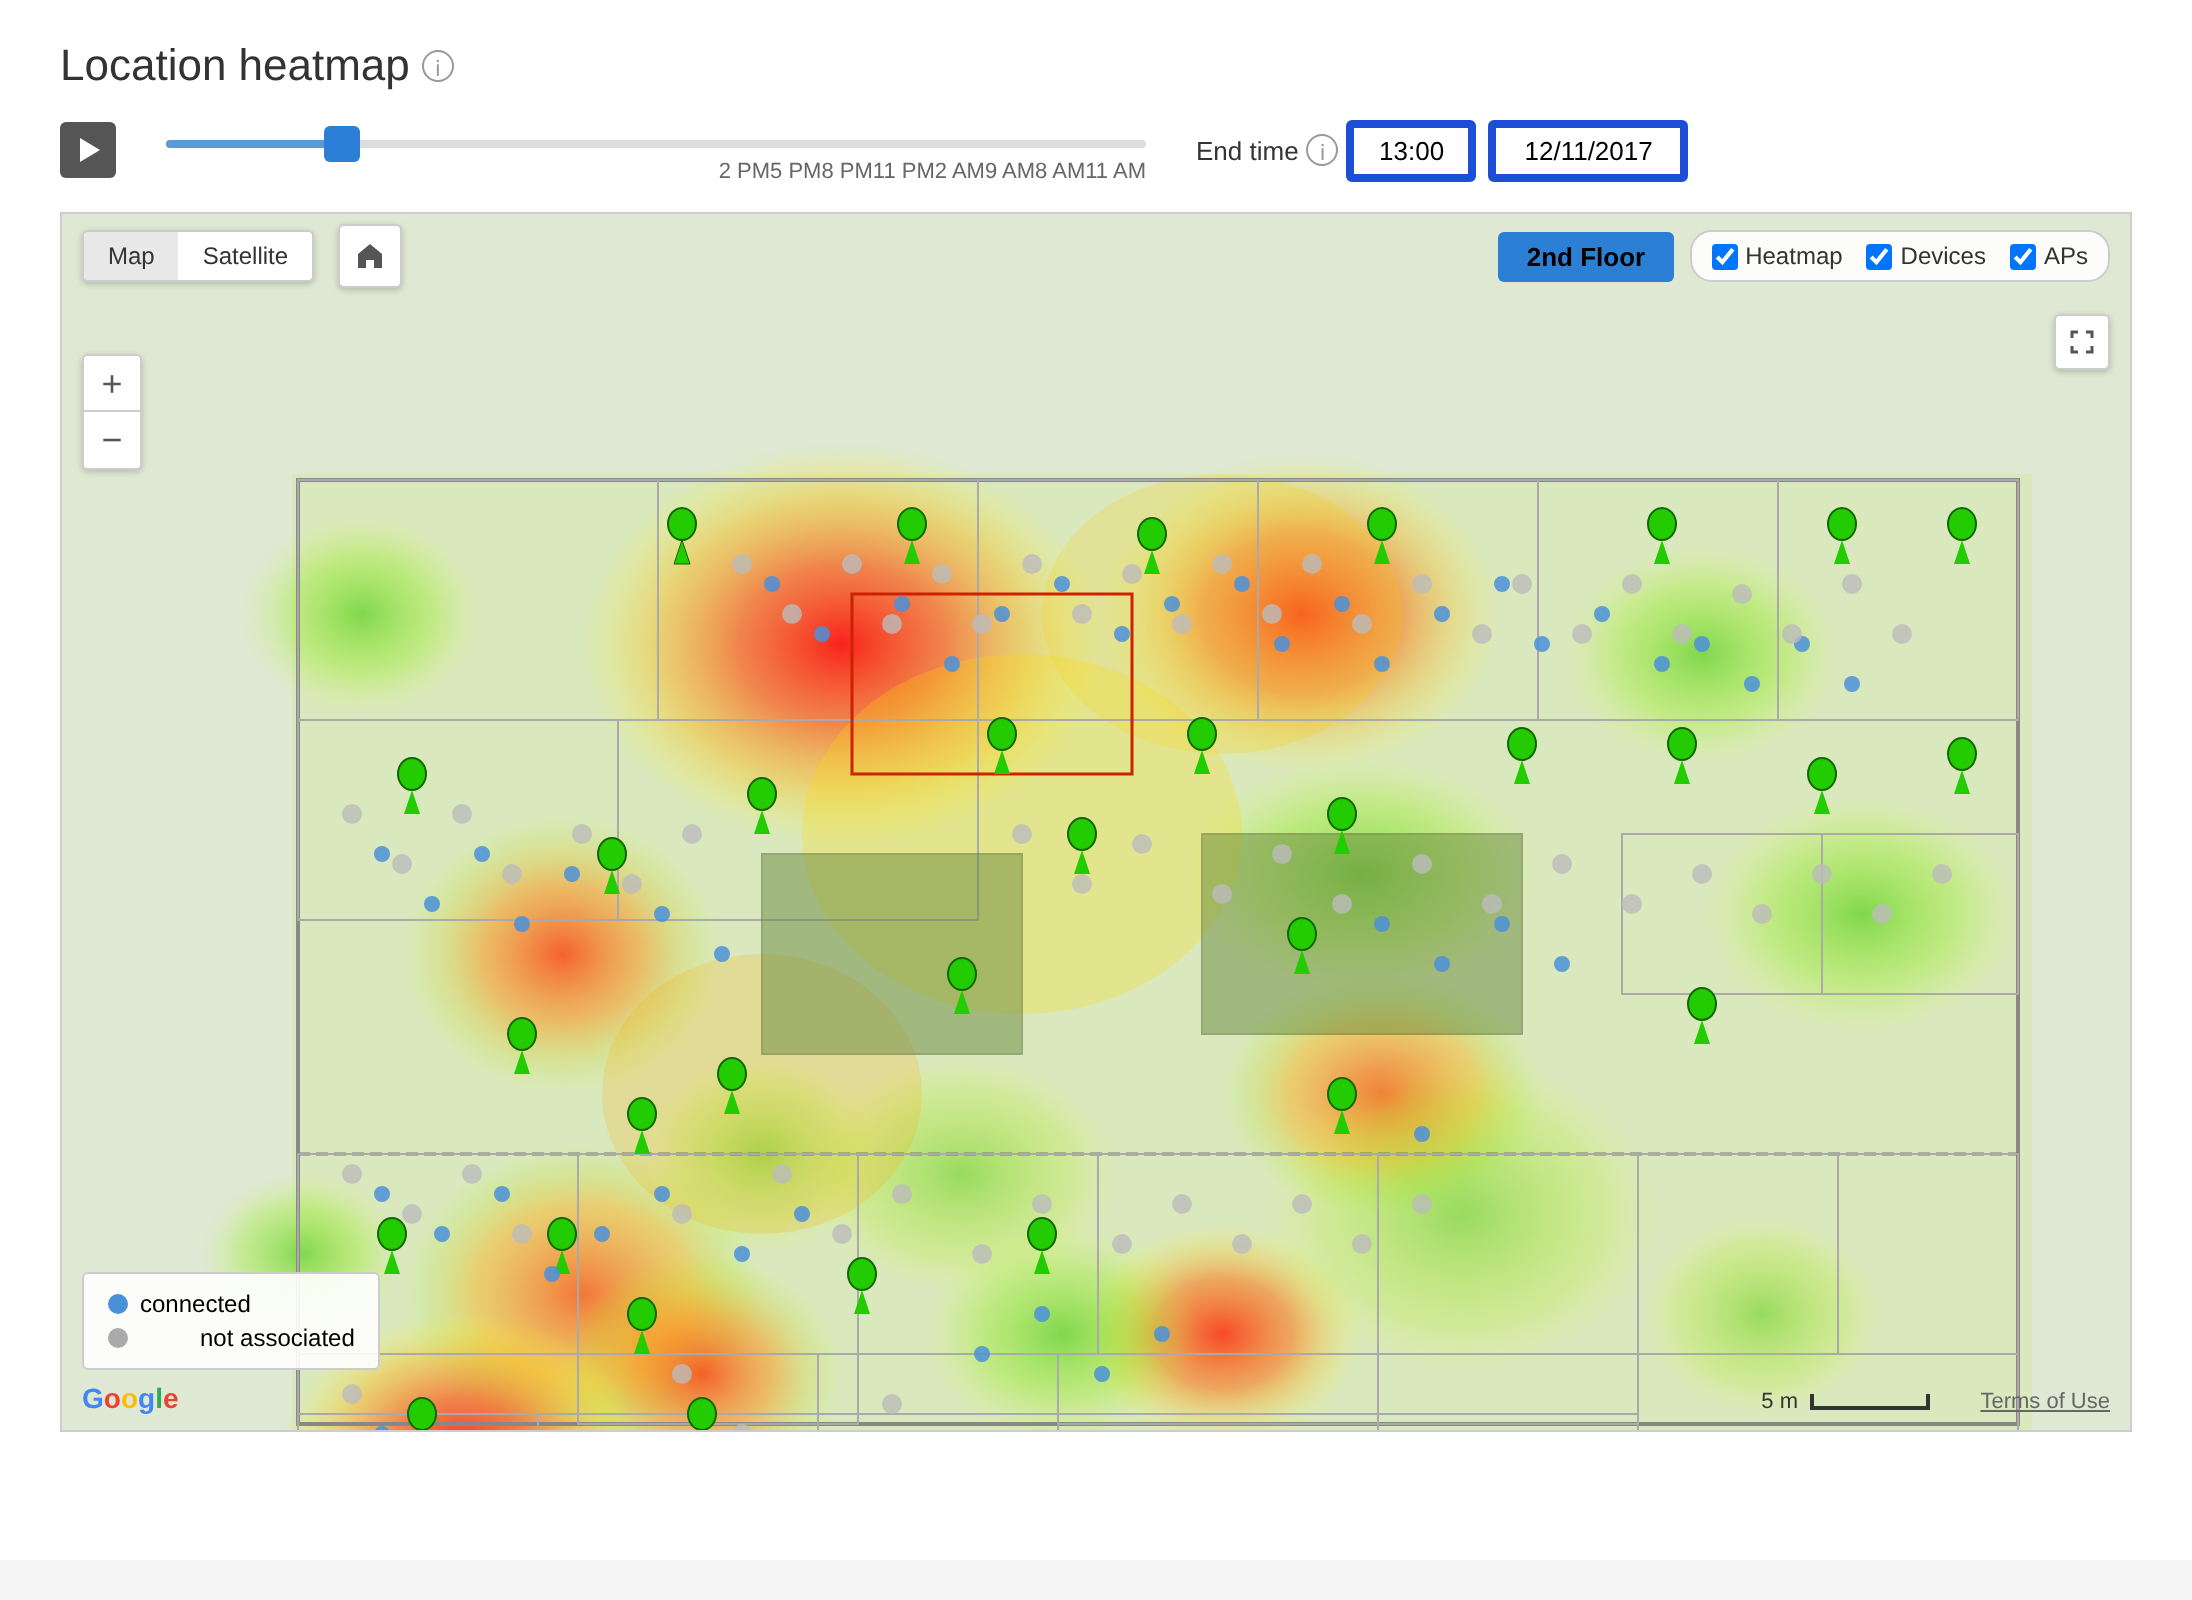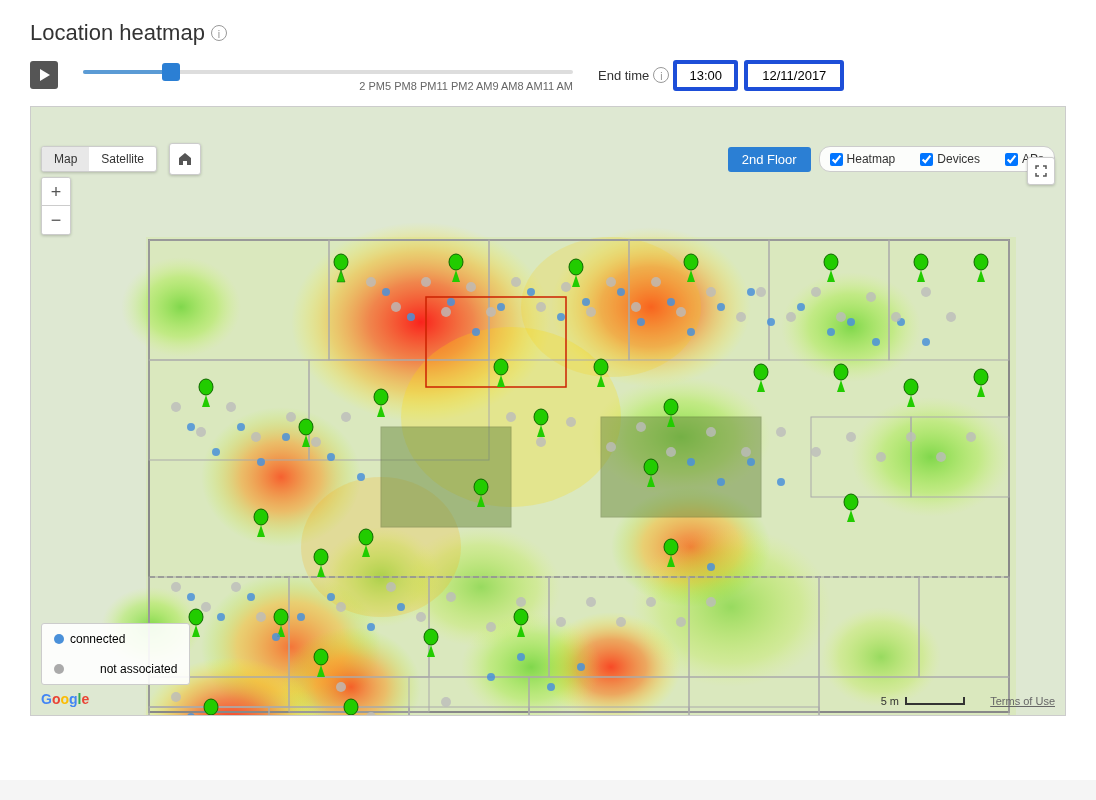--- a/index.html
+++ b/index.html
@@ -134,27 +134,27 @@
     .map-wrapper {
       position: relative;
       width: 100%;
       height: 610px;
       border: 1px solid #ccc;
       overflow: hidden;
       background: #e8e8e8;
     }
     .map-controls-bar {
       position: absolute;
-      top: 12px;
+      top: 1px;
       left: 0;
       right: 0;
       display: flex;
       align-items: center;
       justify-content: space-between;
-      padding: 24px 10px;
+      padding: 4px 10px;
       z-index: 10;
       pointer-events: none;
     }
     .map-type-btns {
       display: flex;
       background: #fff;
       border: 1px solid #ccc;
       border-radius: 3px;
       overflow: hidden;
       pointer-events: all;
@@ -180,30 +180,30 @@
       display: flex;
       align-items: center;
       justify-content: center;
       cursor: pointer;
       pointer-events: all;
       margin-left: 6px;
       box-shadow: 0 1px 3px rgba(0,0,0,0.2);
     }
     .floor-badge {
       background: #2b7fd4;
-      color: #ffffff;
+      color: #000000;
       padding: 5px 14px;
       border-radius: 3px;
       font-size: 13px;
-      font-weight: normal;
+      font-weight: bold;
       pointer-events: all;
     }
     .layer-checkboxes {
       display: flex;
-      gap: 25px;
+      gap: 12px;
       background: rgba(255,255,255,0.9);
       padding: 5px 10px;
       border-radius: 11px;
       border: 1px solid #ccc;
       pointer-events: all;
       align-items: flex-end;
     }
     .layer-check {
       display: flex;
       align-items: center;
@@ -260,21 +260,21 @@
       border: 1px solid #ccc;
       border-radius: 3px;
       padding: 8px 12px;
       z-index: 10;
       font-size: 12px;
     }
     .legend-item {
       display: flex;
       align-items: center;
       gap: 6px;
-      margin-bottom: 16px;
+      margin-bottom: 3px;
     }
     .legend-item:last-child { margin-bottom: 0; gap: 36px; }
     .legend-dot {
       width: 10px;
       height: 10px;
       border-radius: 50%;
       flex-shrink: 0;
     }
     
     .google-brand {

